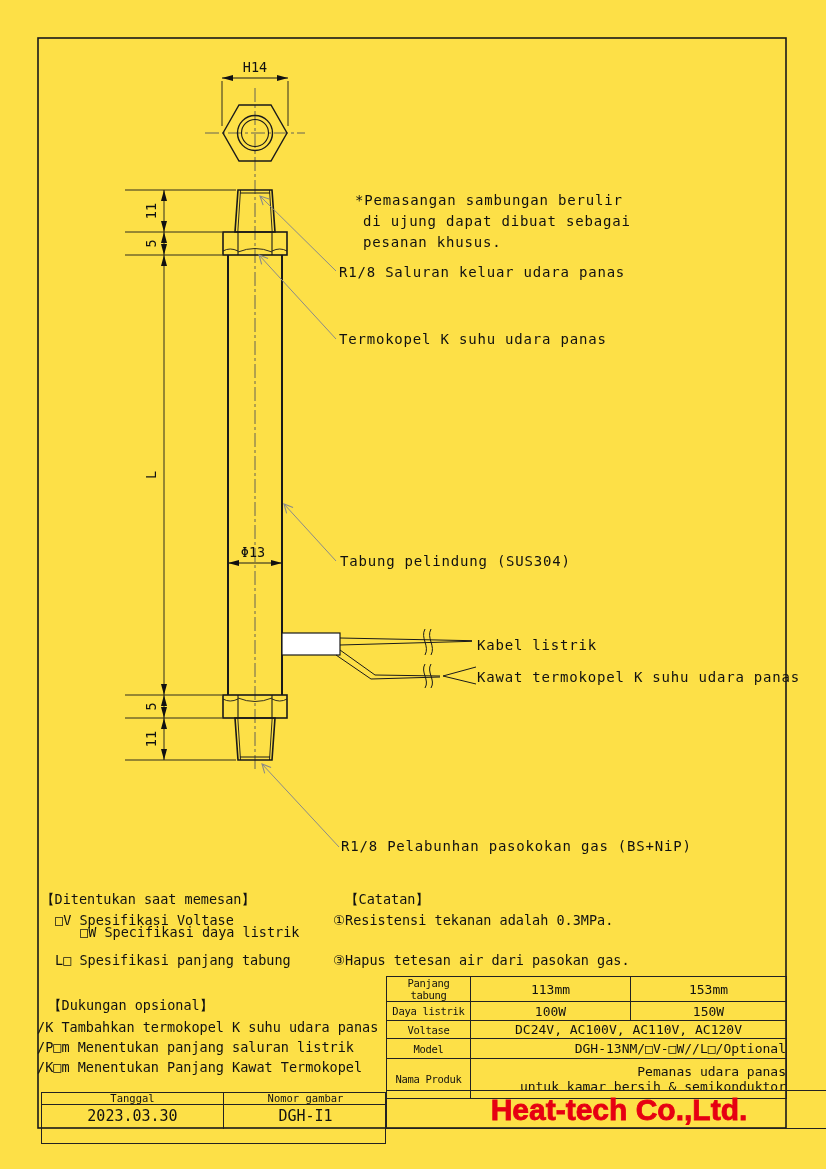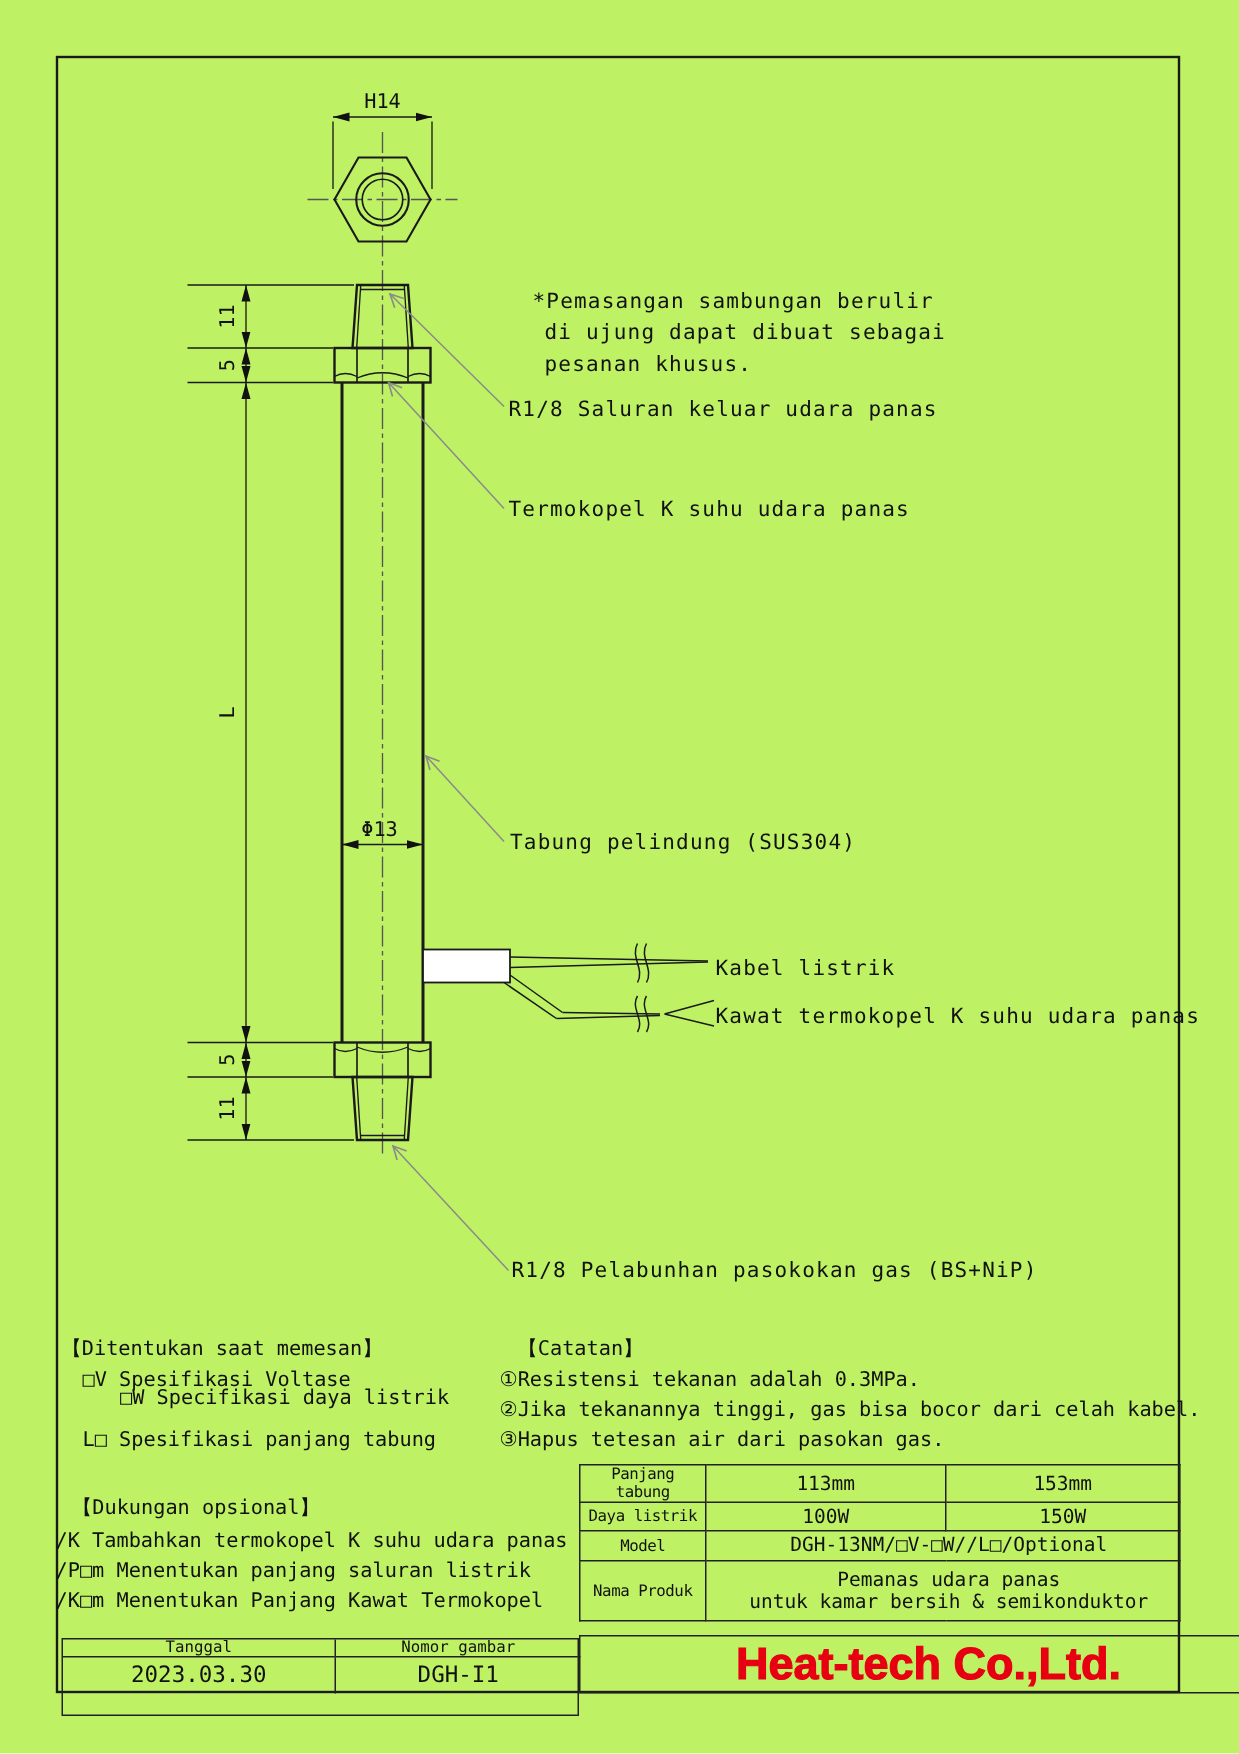--- a/index.html
+++ b/index.html
@@ -1,27 +1,27 @@
 <!DOCTYPE html>
 <html><head>
 <meta charset="utf-8">
 <style>
   html,body{margin:0;padding:0;background:#fff;}
-  #page{position:relative;width:826px;height:1169px;background:#bef264;overflow:hidden;
+  #page{position:relative;width:826px;height:1169px;background:#fde047;overflow:hidden;
         font-family:"DejaVu Sans Mono","DejaVu Sans",monospace;color:#111;}
   #dwg{position:absolute;left:0;top:0;}
   .lbl-svg{font-family:"DejaVu Sans Mono","DejaVu Sans",monospace;font-size:14px;letter-spacing:0.8px;fill:#111;}
   .dimtext{font-family:"DejaVu Sans Mono","DejaVu Sans",monospace;font-size:13.5px;fill:#111;}
   .abs{position:absolute;white-space:pre;}
   .txt{font-size:13.5px;line-height:1.2;}
   
   #spec{position:absolute;left:386px;top:976px;width:400px;border-collapse:collapse;table-layout:fixed;}
   #spec td{border:1.3px solid #222;font-size:13px;text-align:center;padding:0;overflow:hidden;}
   #spec td.lbl{font-size:10.5px;letter-spacing:-0.3px;}
-  #spec td.left{text-align:center;padding-left:8px;}
+  #spec td.left{text-align:right;padding-left:8px;}
   
   #tblock{position:absolute;left:41px;top:1092px;width:345px;height:52px;border:1.3px solid #222;
           display:grid;grid-template-columns:181px 164px;grid-template-rows:12px 24px;box-sizing:border-box;}
   #tblock .hd{font-size:10.5px;text-align:center;border-bottom:1.1px solid #222;line-height:11px;}
   #tblock .vl{font-size:15px;text-align:center;line-height:23px;}
   #tblock .c2{border-left:1.1px solid #222;}
   
   #logo{position:absolute;left:386px;top:1090px;width:466px;height:39px;border:1.6px solid #222;
         box-sizing:border-box;display:flex;align-items:center;justify-content:center;
         font-family:"Liberation Sans","DejaVu Sans",sans-serif;font-weight:bold;font-size:30px;
@@ -144,21 +144,20 @@
     <text class="lbl-svg" x="341" y="851">R1/8 Pelabunhan pasokokan gas (BS+NiP)</text>
   </svg>
 
   <div class="abs txt" style="left:41px;top:891px;text-align:center;">【Ditentukan saat memesan】</div>
   <div class="abs txt" style="left:55px;top:912px;">□V Spesifikasi Voltase</div>
   <div class="abs txt" style="left:55px;top:924px;margin-left:25px;">□W Specifikasi daya listrik</div>
   <div class="abs txt" style="left:55px;top:952px;">L□ Spesifikasi panjang tabung</div>
 
   <div class="abs txt" style="left:345px;top:891px;">【Catatan】</div>
   <div class="abs txt" style="left:333px;top:912px;">①Resistensi tekanan adalah 0.3MPa.</div>
-  <div class="abs txt" style="left:333px;top:932px;">②Jika tekanannya tinggi, gas bisa bocor dari celah kabel.</div>
   <div class="abs txt" style="left:333px;top:952px;">③Hapus tetesan air dari pasokan gas.</div>
 
   <div class="abs txt" style="left:48px;top:997px;">【Dukungan opsional】</div>
   <div class="abs txt" style="left:37px;top:1019px;">/K Tambahkan termokopel K suhu udara panas</div>
   <div class="abs txt" style="left:37px;top:1039px;">/P□m Menentukan panjang saluran listrik</div>
   <div class="abs txt" style="left:37px;top:1059px;">/K□m Menentukan Panjang Kawat Termokopel</div>
 
   <table id="spec">
     <colgroup>
         <col style="width:84px">
@@ -169,20 +168,24 @@
         <tr style="height:17px">
       <td class="lbl">Panjang tabung</td>
       <td>113mm</td>
       <td>153mm</td>
     </tr>
     <tr style="height:19px">
       <td class="lbl">Daya listrik</td>
       <td>100W</td>
       <td>150W</td>
     </tr>
+    <tr style="height:18px">
+      <td class="lbl">Voltase</td>
+      <td colspan="2">DC24V, AC100V, AC110V, AC120V</td>
+    </tr>
     <tr style="height:20px">
       <td class="lbl">Model</td>
       <td colspan="2" class="left">DGH-13NM/□V-□W//L□/Optional</td>
     </tr>
     <tr style="height:40px">
       <td class="lbl">Nama Produk</td>
       <td colspan="2" class="left">
         <div>Pemanas udara panas</div>
         <div>untuk kamar bersih &amp; semikonduktor</div>
       </td>

